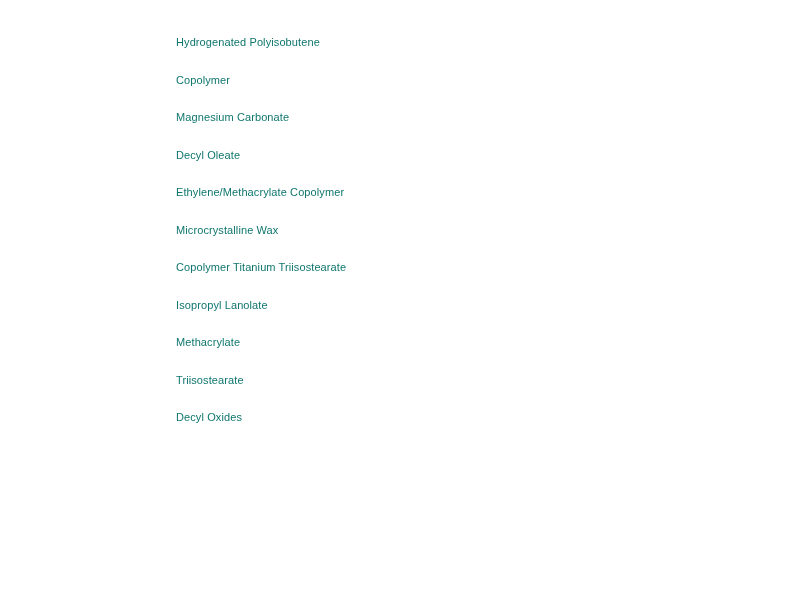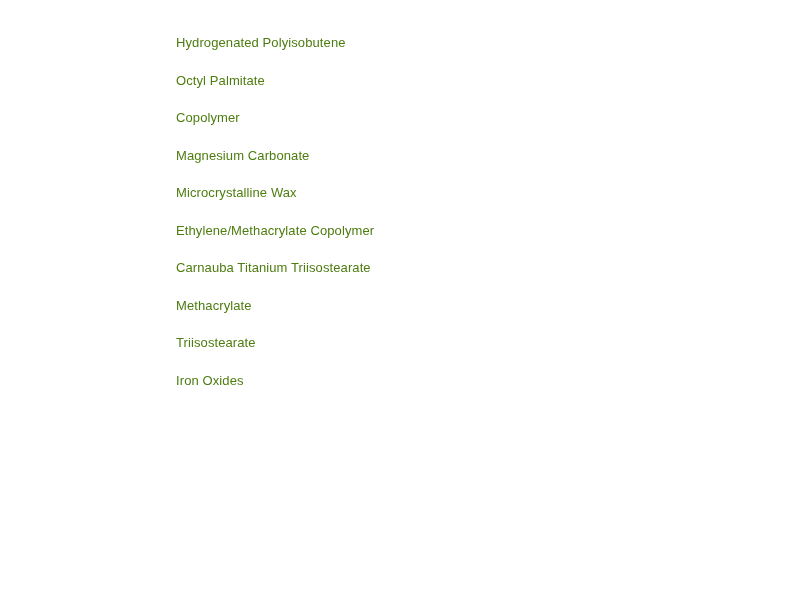--- a/index.html
+++ b/index.html
@@ -24,39 +24,40 @@
   .ingredient-list {
     position: absolute;
     left: 176px;
     top: 24px;
     width: 600px;
     list-style: none;
     margin: 0;
     padding: 0;
   }
   .ingredient-item {
-    font-size: 13px;
+    font-size: 11px;
     line-height: 1;
-    color: #4d7c0f;
+    color: #0f766e;
     height: 37.5px;
     display: flex;
     align-items: center;
     white-space: nowrap;
     letter-spacing: 0.1px;
   }
 </style>
 </head>
 <body>
 
 <div class="page">
   <ul class="ingredient-list">
     <li class="ingredient-item">Hydrogenated Polyisobutene</li>
-    <li class="ingredient-item">Octyl Palmitate</li>
     <li class="ingredient-item">Copolymer</li>
     <li class="ingredient-item">Magnesium Carbonate</li>
+    <li class="ingredient-item">Decyl Oleate</li>
+    <li class="ingredient-item">Ethylene/Methacrylate Copolymer</li>
     <li class="ingredient-item">Microcrystalline Wax</li>
-    <li class="ingredient-item">Ethylene/Methacrylate Copolymer</li>
-    <li class="ingredient-item">Carnauba Titanium Triisostearate</li>
+    <li class="ingredient-item">Copolymer Titanium Triisostearate</li>
+    <li class="ingredient-item">Isopropyl Lanolate</li>
     <li class="ingredient-item">Methacrylate</li>
     <li class="ingredient-item">Triisostearate</li>
-    <li class="ingredient-item">Iron Oxides</li>
+    <li class="ingredient-item">Decyl Oxides</li>
   </ul>
 </div>
 
 </body></html>

